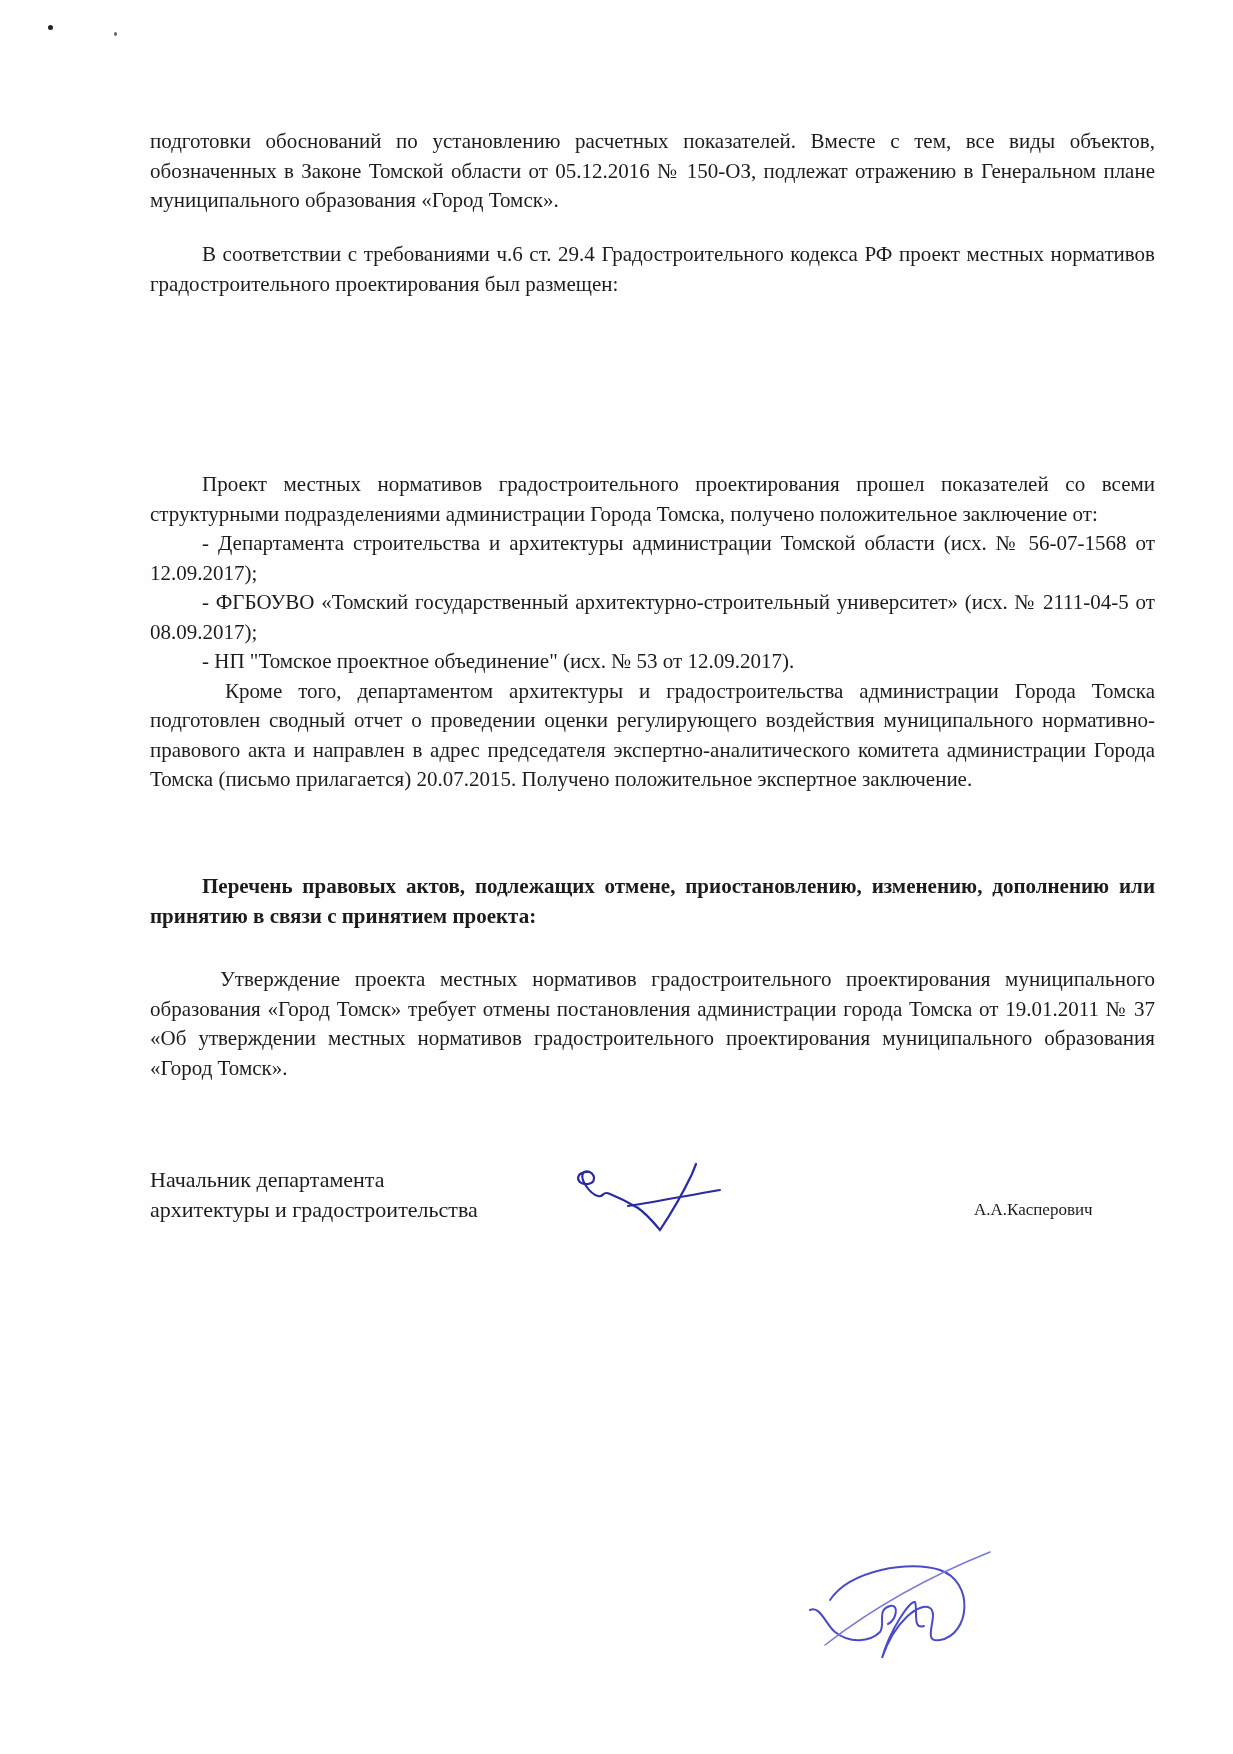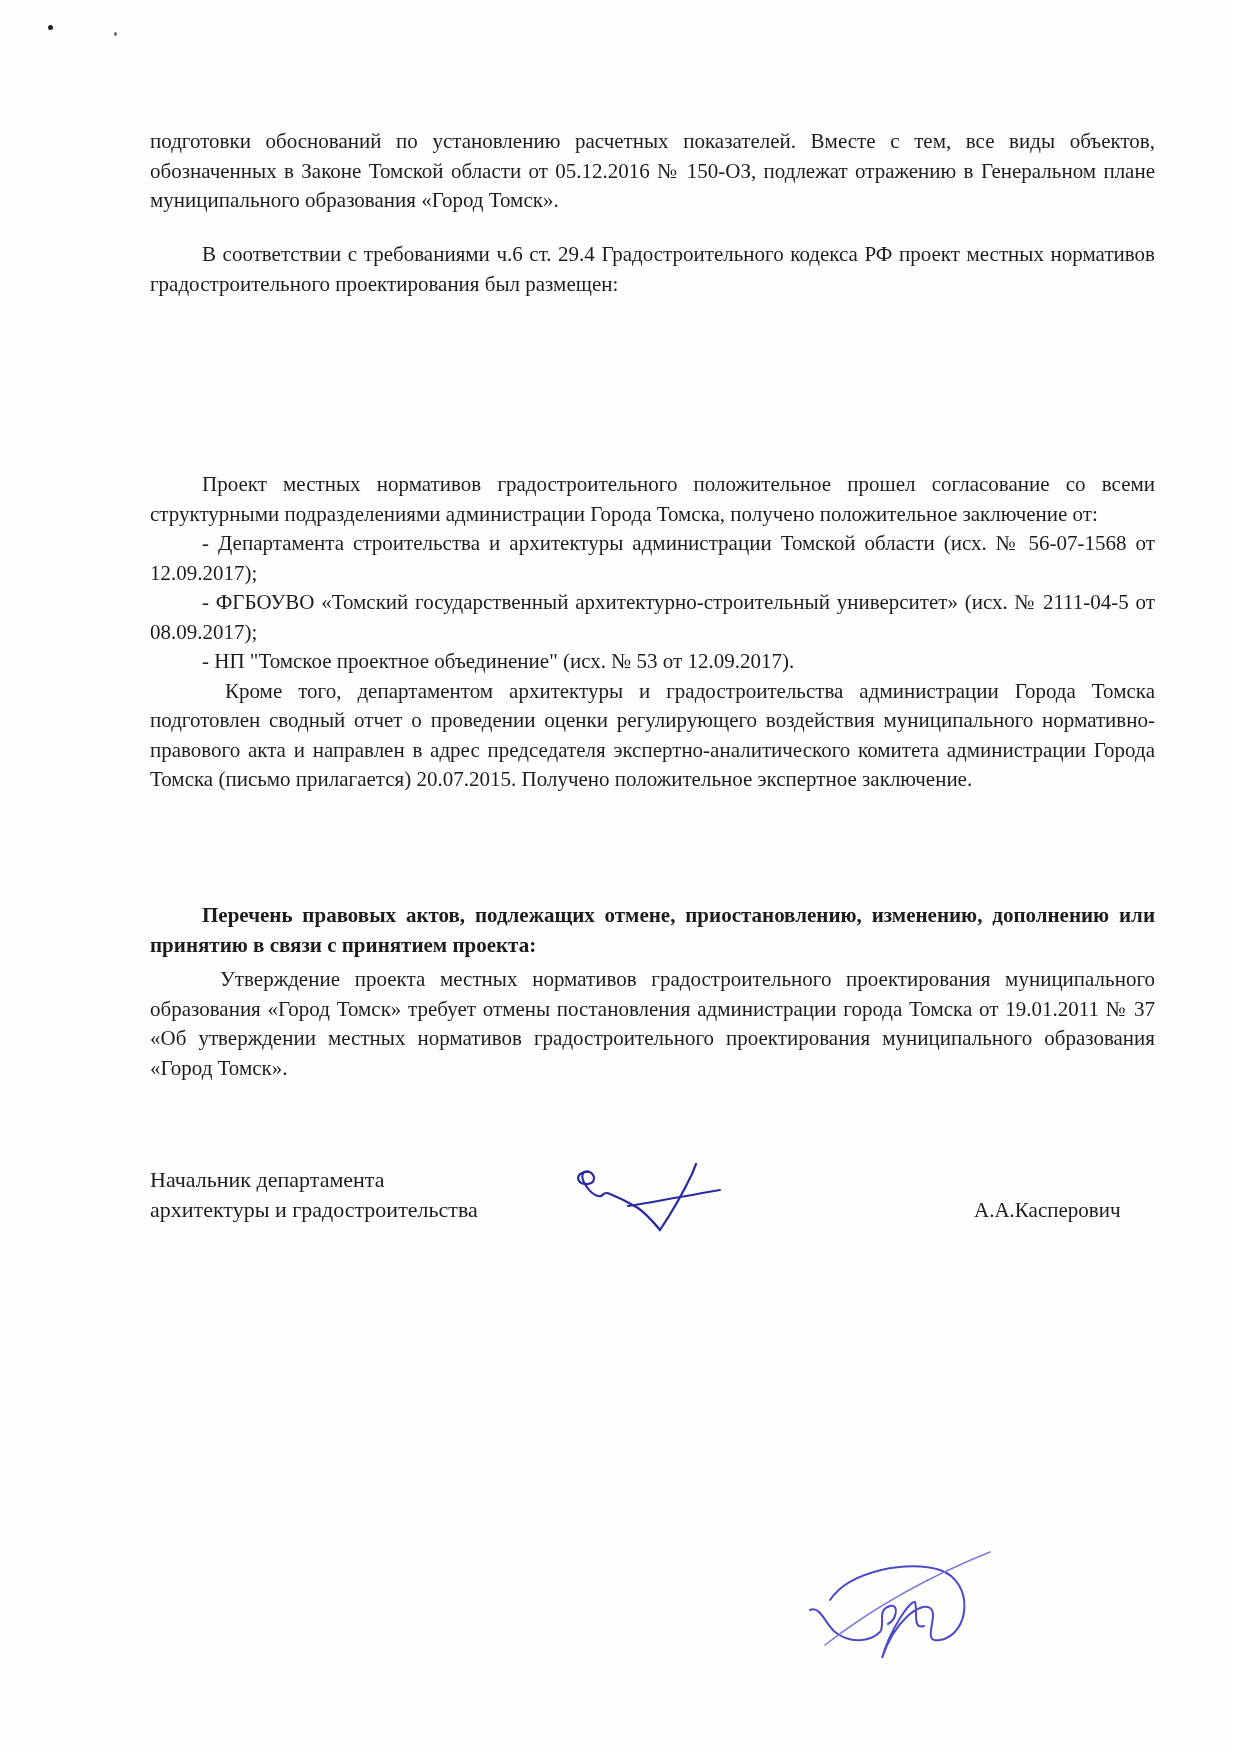--- a/index.html
+++ b/index.html
@@ -52,21 +52,21 @@
       left: 150px;
       top: 1165px;
       font-size: 22px;
       line-height: 30px;
       color: #1c1c1c;
     }
     .sig-right {
       position: absolute;
       left: 974px;
       top: 1195px;
-      font-size: 21px;
+      font-size: 17px;
       line-height: 30px;
       color: #1c1c1c;
     }
     .signature {
       position: absolute;
     }
   </style>
 </head>
 <body>
 
@@ -77,28 +77,28 @@
 
   <div class="text-block" style="top:127px;">
     <p>подготовки обоснований по установлению расчетных показателей. Вместе с тем, все виды объектов, обозначенных в Законе Томской области от 05.12.2016 № 150-ОЗ, подлежат отражению в Генеральном плане муниципального образования «Город Томск».</p>
   </div>
 
   <div class="text-block" style="top:240px;">
     <p class="indent">В соответствии с требованиями ч.6 ст. 29.4 Градостроительного кодекса РФ проект местных нормативов градостроительного проектирования был размещен:</p>
   </div>
 
   <div class="text-block" style="top:470px;">
-    <p class="indent">Проект местных нормативов градостроительного положительное прошел согласование со всеми структурными подразделениями администрации Города Томска, получено положительное заключение от:</p>
+    <p class="indent">Проект местных нормативов градостроительного проектирования прошел показателей со всеми структурными подразделениями администрации Города Томска, получено положительное заключение от:</p>
     <p class="indent">- Департамента строительства и архитектуры администрации Томской области (исх. № 56-07-1568 от 12.09.2017);</p>
     <p class="indent">- ФГБОУВО «Томский государственный архитектурно-строительный университет» (исх. № 2111-04-5 от 08.09.2017);</p>
     <p class="indent">- НП "Томское проектное объединение" (исх. № 53 от 12.09.2017).</p>
     <p class="indent" style="text-indent:75px;">Кроме того, департаментом архитектуры и градостроительства администрации Города Томска подготовлен сводный отчет о проведении оценки регулирующего воздействия муниципального нормативно-правового акта и направлен в адрес председателя экспертно-аналитического комитета администрации Города Томска (письмо прилагается) 20.07.2015. Получено положительное экспертное заключение.</p>
   </div>
 
-  <div class="text-block bold" style="top:872px;margin-top:29px;">
+  <div class="text-block bold" style="top:872px;">
     <p class="indent">Перечень правовых актов, подлежащих отмене, приостановлению, изменению, дополнению или принятию в связи с принятием проекта:</p>
   </div>
 
   <div class="text-block" style="top:965px;">
     <p class="indent" style="text-indent:70px;">Утверждение проекта местных нормативов градостроительного проектирования муниципального образования «Город Томск» требует отмены постановления администрации города Томска от 19.01.2011 № 37 «Об утверждении местных нормативов градостроительного проектирования муниципального образования «Город Томск».</p>
   </div>
 
   <div class="sig-left">
     <div>Начальник департамента</div>
     <div>архитектуры и градостроительства</div>

